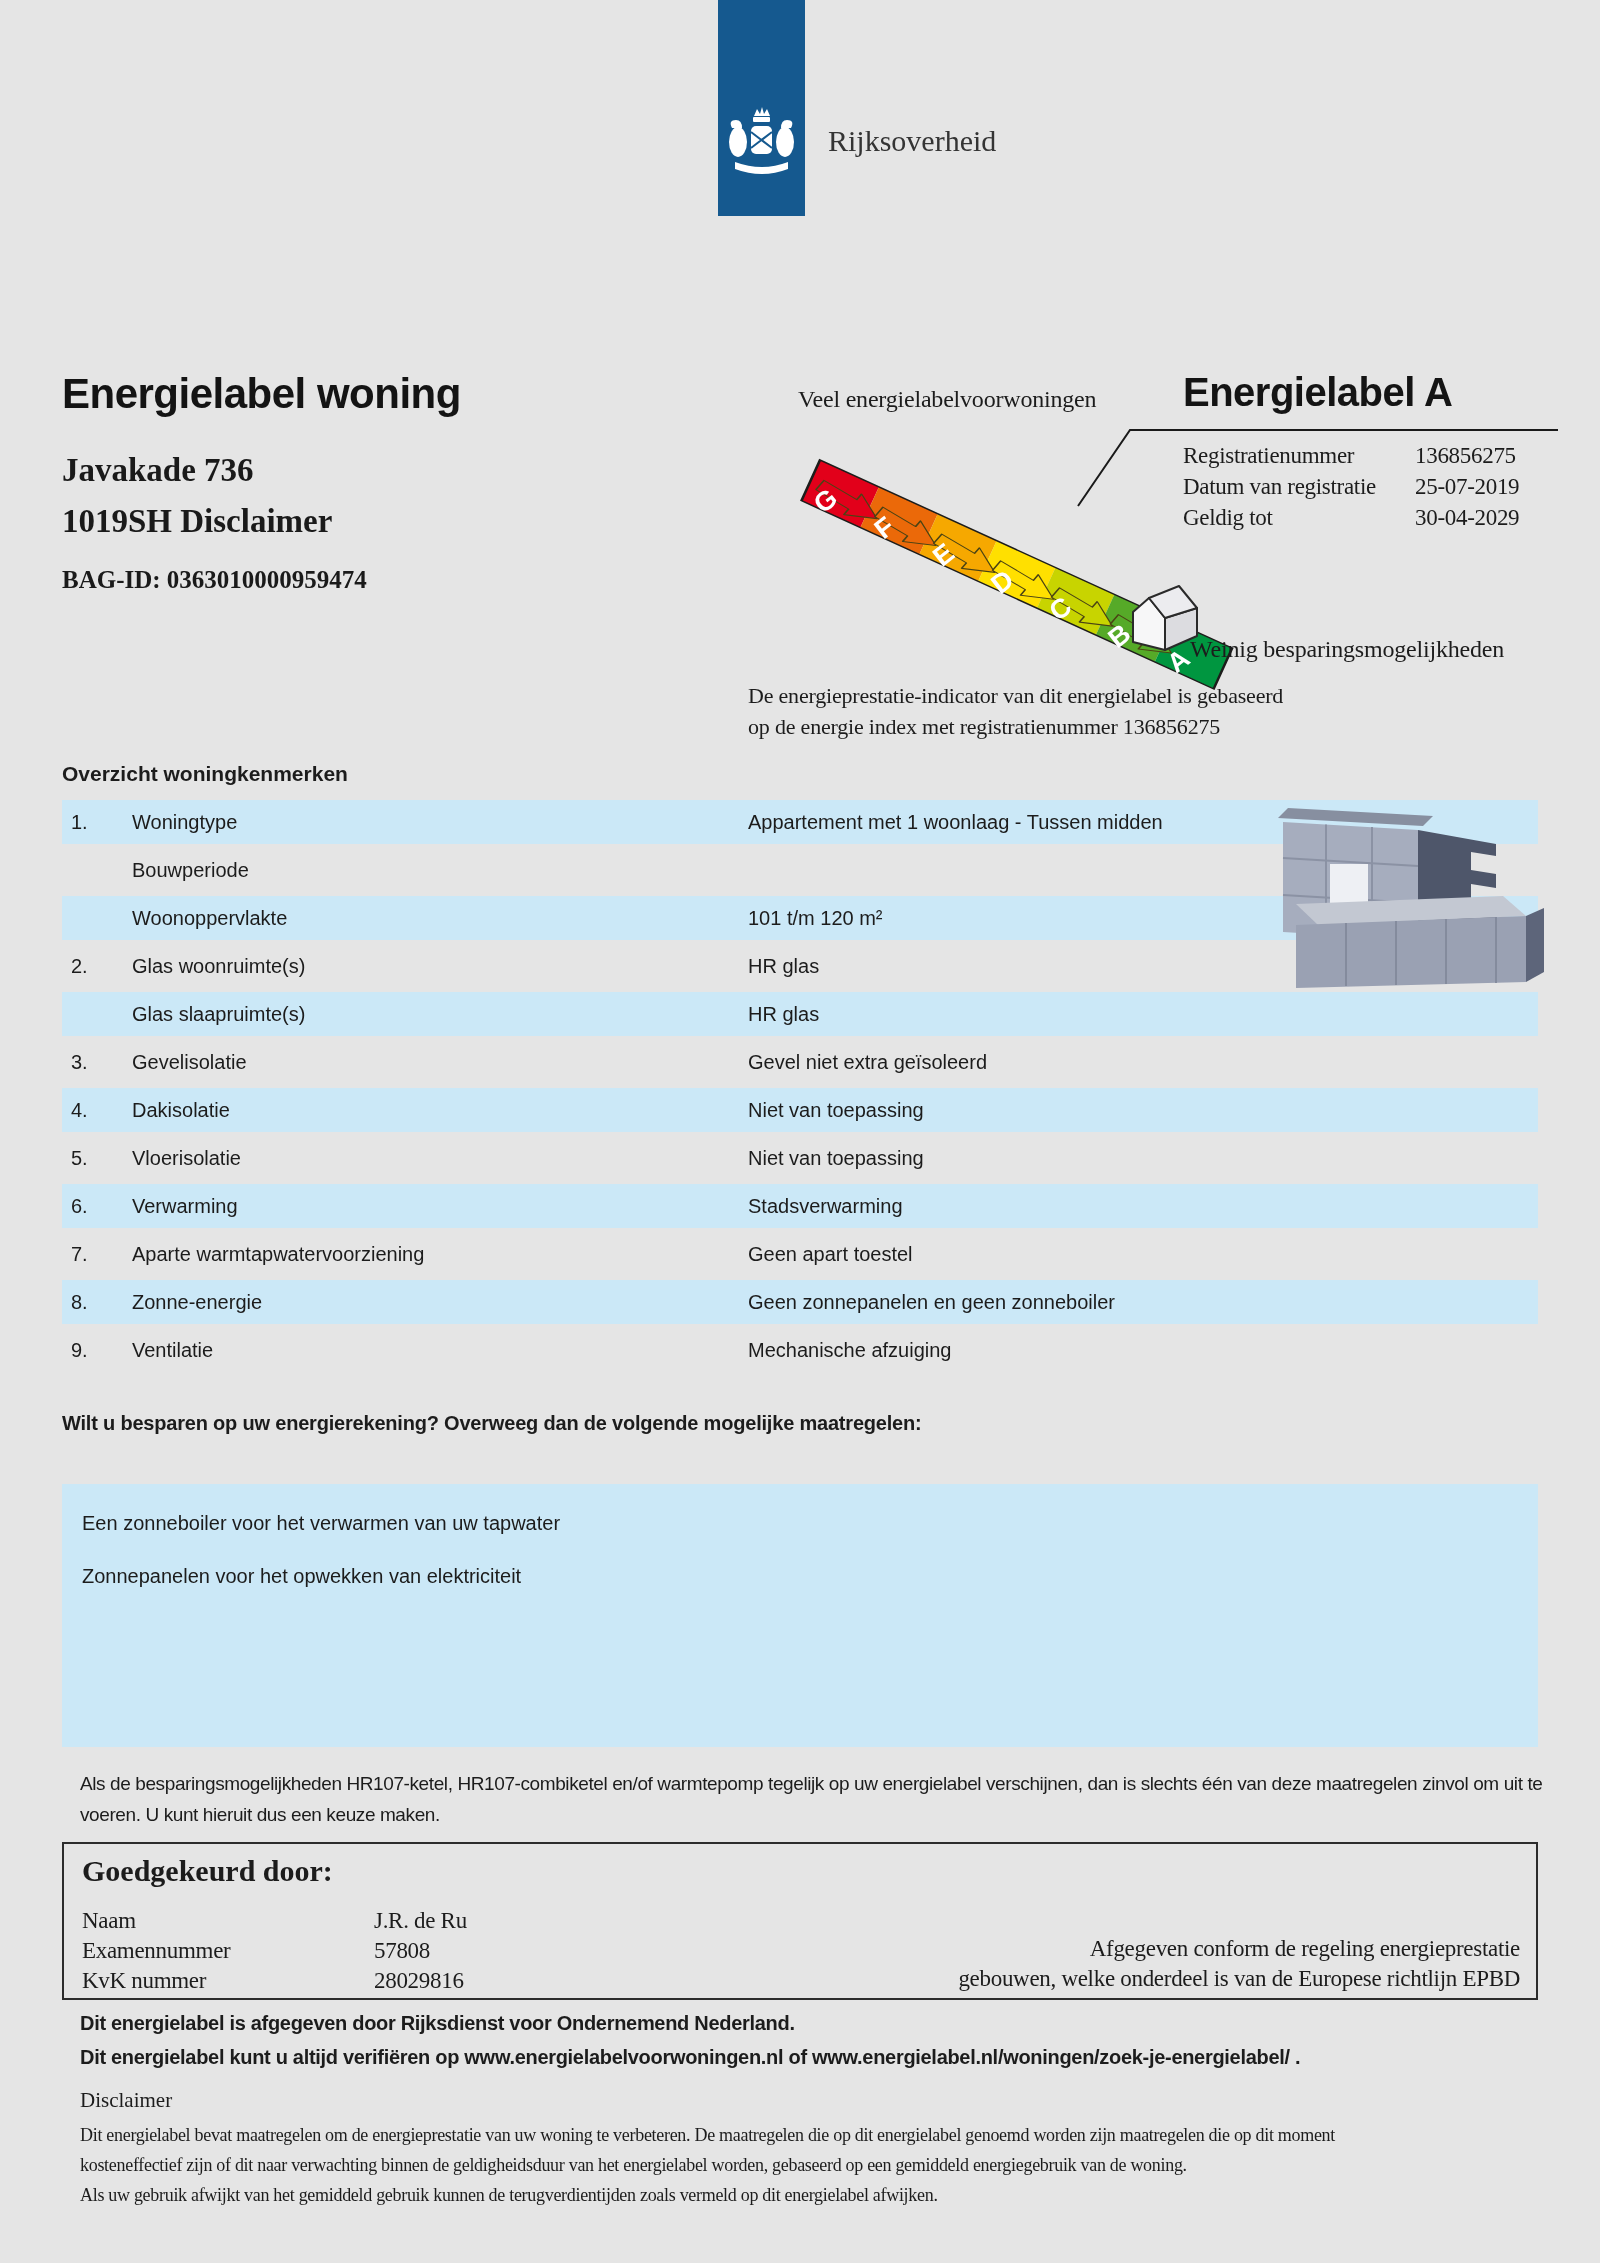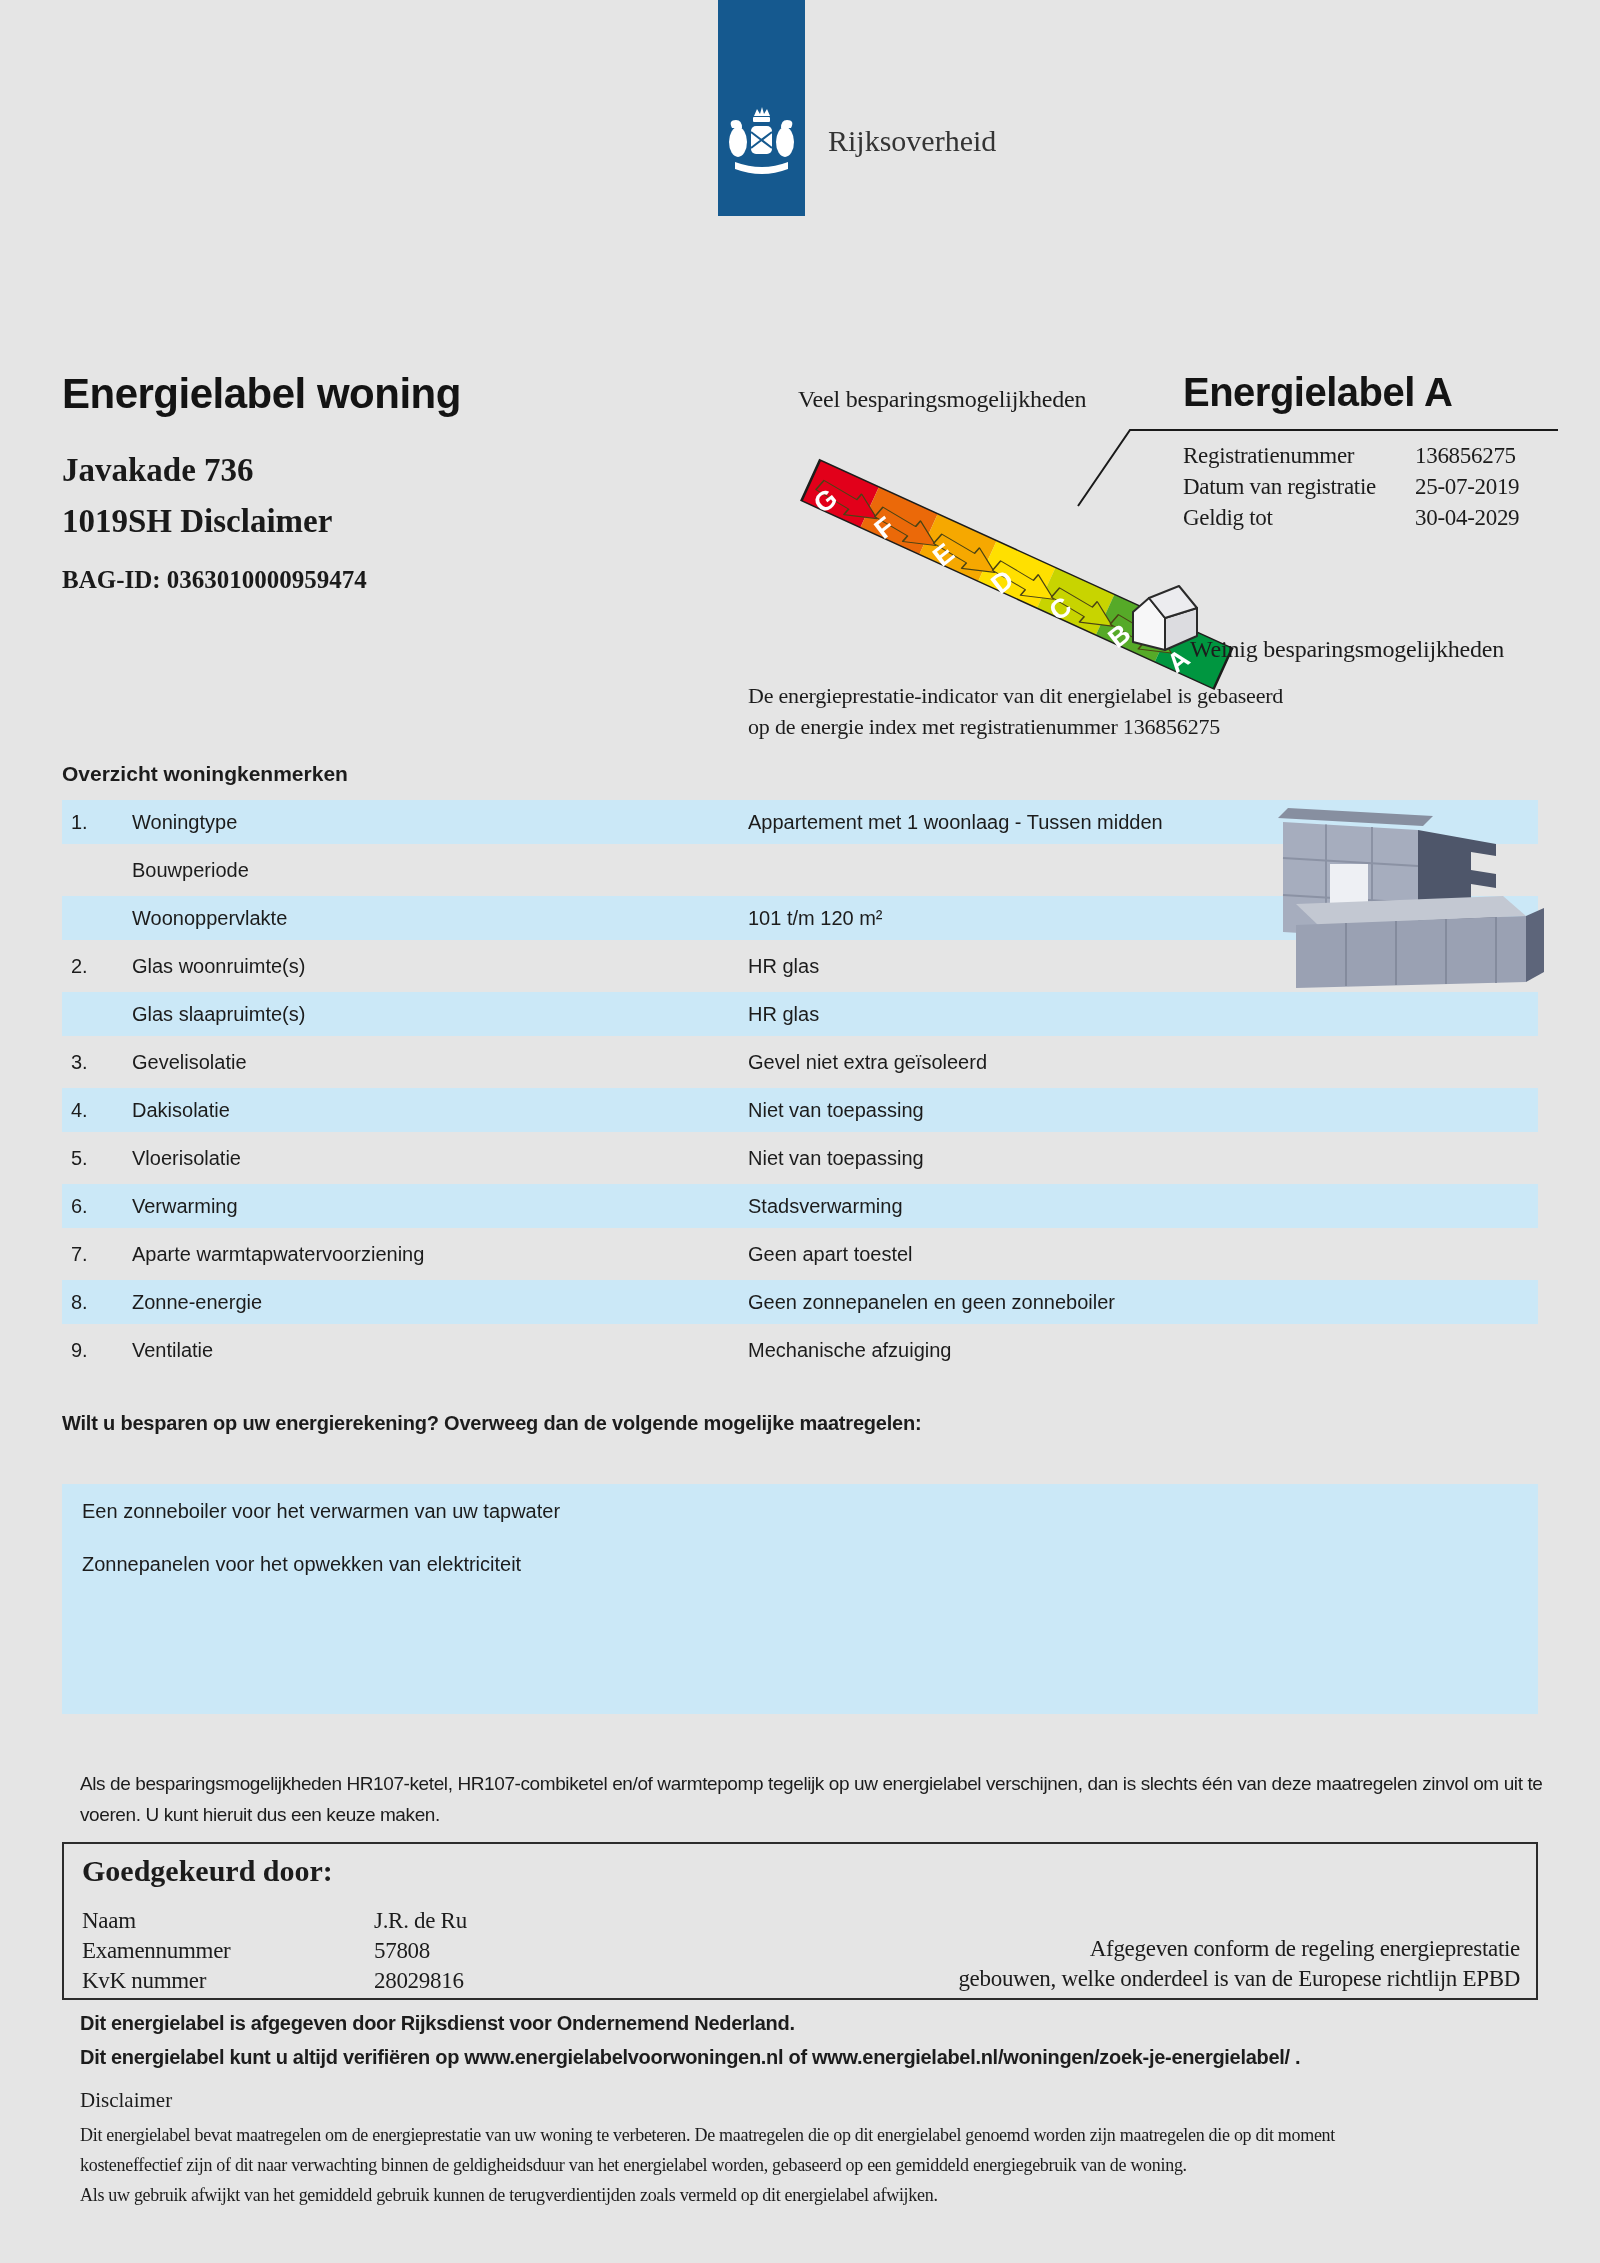--- a/index.html
+++ b/index.html
@@ -35,22 +35,22 @@
   .char-table{left:62px;top:800px;width:1476px;}
   .trow{display:flex;align-items:center;height:44px;margin-bottom:4px;font-size:20px;color:#1c1c1c;}
   .trow.shaded{background:#cbe8f7;}
   .tnum{width:70px;padding-left:9px;box-sizing:border-box;}
   .tlabel{width:616px;}
   .tvalue{flex:1;}
   .building-svg{left:1268px;top:792px;}
 
   
   .savings-heading{left:62px;top:1412px;font-size:20px;font-weight:bold;letter-spacing:-0.2px;}
-  .savings-box{left:62px;top:1484px;width:1476px;height:230px;background:#cbe8f7;
-               box-sizing:border-box;padding:16px 20px;}
+  .savings-box{left:62px;top:1484px;width:1476px;height:263px;background:#cbe8f7;
+               box-sizing:border-box;padding:28px 20px;}
   .measure-item{font-size:20px;margin-bottom:30px;}
   .savings-note{left:80px;top:1768px;font-size:19px;line-height:31px;letter-spacing:-0.4px;white-space:nowrap;}
 
   
   .approval-box{left:62px;top:1842px;width:1476px;height:158px;border:2px solid #2c2c2c;box-sizing:border-box;}
   .approval-heading{position:absolute;left:18px;top:10px;font-size:30px;font-weight:bold;}
   .approval-fields{position:absolute;left:18px;top:62px;}
   .ap-row{display:flex;line-height:30px;font-size:23px;font-family:"Liberation Serif","DejaVu Serif",serif;letter-spacing:-0.3px;}
   .ap-row .ap-label{width:292px;}
   .conform{position:absolute;right:16px;bottom:4px;text-align:right;font-size:23px;line-height:30px;letter-spacing:-0.3px;}
@@ -84,21 +84,21 @@
       </g>
     </svg>
   </div>
   <div class="abs logo-text">Rijksoverheid</div>
 
   <div class="abs page-title">Energielabel woning</div>
   <div class="abs address1 serif">Javakade 736</div>
   <div class="abs address2 serif">1019SH Disclaimer</div>
   <div class="abs bagid serif">BAG-ID: 0363010000959474</div>
 
-  <div class="abs veel serif">Veel besparingsmogelijkheden</div>
+  <div class="abs veel serif">Veel energielabelvoorwoningen</div>
   <svg class="abs connector-svg" width="500" height="100" viewBox="0 0 500 100">
     <polyline points="18,88 70,12 498,12" fill="none" stroke="#1a1a1a" stroke-width="2"></polyline>
   </svg>
   <div class="abs el-title">Energielabel A</div>
   <div class="abs reg-rows serif" id="reg-rows">
       <div class="reg-row">
         <div class="reg-label">Registratienummer</div>
         <div class="reg-value">136856275</div>
       </div>
       <div class="reg-row">

